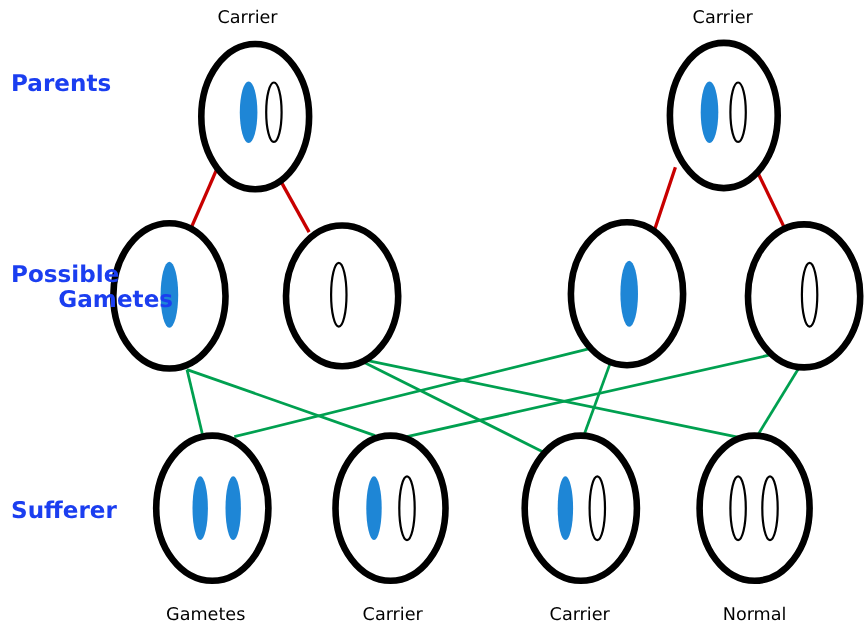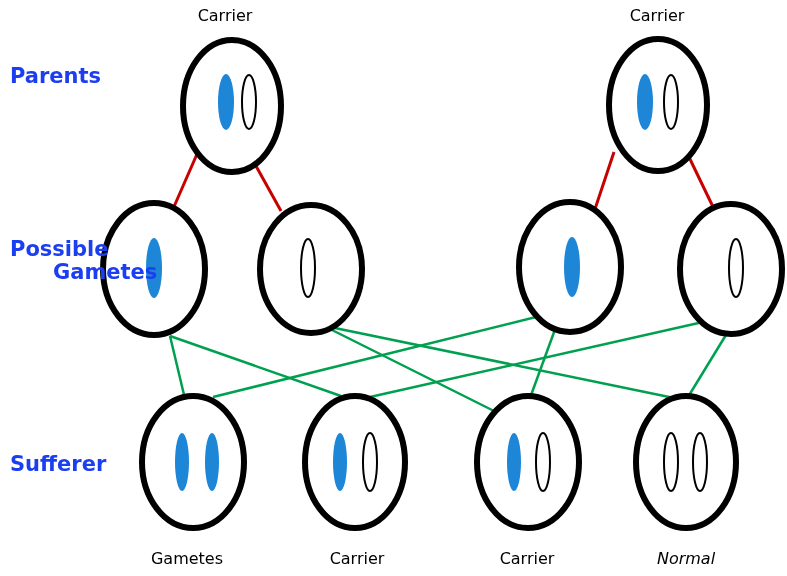--- a/index.html
+++ b/index.html
@@ -72,14 +72,14 @@
   <div class="lbl lbl-black ctr" style="left:657px;top:8px;">Carrier</div>
 
   <div class="lbl lbl-blue" style="left:10px;top:66px;">Parents</div>
   <div class="lbl lbl-blue" style="left:10px;top:239px;">Possible</div>
   <div class="lbl lbl-blue" style="left:10px;top:262px;margin-left:43px;">Gametes</div>
   <div class="lbl lbl-blue" style="left:10px;top:454px;">Sufferer</div>
 
   <div class="lbl lbl-black ctr" style="left:187px;top:551px;">Gametes</div>
   <div class="lbl lbl-black ctr" style="left:357px;top:551px;">Carrier</div>
   <div class="lbl lbl-black ctr" style="left:527px;top:551px;">Carrier</div>
-  <div class="lbl lbl-black ctr" style="left:686px;top:551px;font-style:italic;">Normal</div>
+  <div class="lbl lbl-black ctr" style="left:686px;top:551px;">Normal</div>
 </div>
 
 </body></html>

